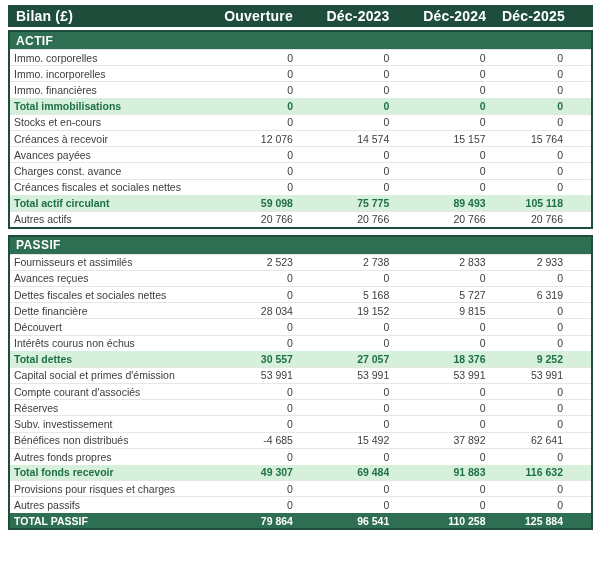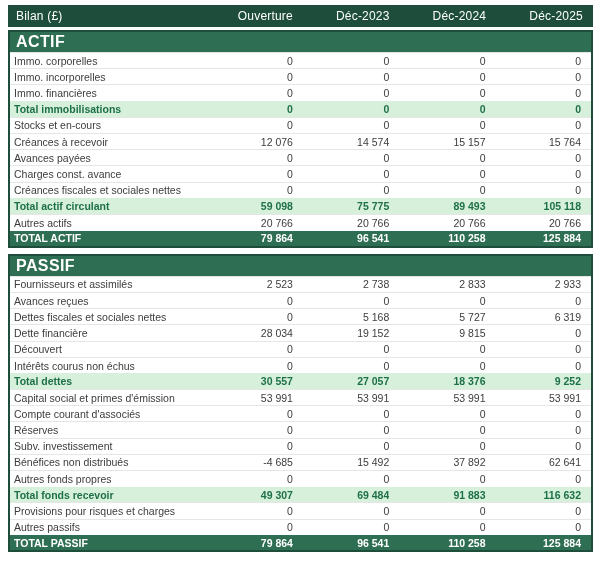--- a/index.html
+++ b/index.html
@@ -27,33 +27,33 @@
   }
   col.c-label{width:187px;}
   col.c-num{width:96px;}
   col.c-num-last{width:106px;}
 
   
   .head-row{height:22px;}
   .head-row td{
     background:var(--header-bg);
     color:#ffffff;
-    font-weight:400;
-    font-size:12px;
+    font-weight:700;
+    font-size:14px;
     letter-spacing:.2px;
   }
   .head-title{padding-left:8px;text-align:left;}
 
   
   table.section-tbl{border:2px solid var(--border);}
   .section-row td{
     background:var(--section-bg);
     color:#ffffff;
     font-weight:700;
-    font-size:16px;
+    font-size:12px;
     letter-spacing:.4px;
     height:15px;
     padding-left:6px;
     text-align:left;
   }
   tr.row{height:16.2px;}
   tr.row td{
     font-size:10.5px;
     color:var(--text);
     font-weight:500;
@@ -69,21 +69,21 @@
     border-top:none;
   }
   tr.row.grand-total td{
     background:var(--grand-bg);
     color:#ffffff;
     font-weight:700;
     border-top:none;
   }
   td.lbl{padding-left:4px;text-align:left;}
   td.num{text-align:right;padding:0;}
-  td.num.last{padding-right:10px;}
+  td.num.last{padding-right:28px;}
 
   .gap-sm{height:3px;}
   .gap-lg{height:6px;}
 </style>
 </head>
 <body>
 
 <div class="page">
 
   <table class="tbl">
@@ -189,27 +189,20 @@
           <td class="num">89 493</td>
           <td class="num last">105 118</td>
         </tr>
         <tr class="row normal">
           <td class="lbl">Autres actifs</td>
           <td class="num">20 766</td>
           <td class="num">20 766</td>
           <td class="num">20 766</td>
           <td class="num last">20 766</td>
         </tr>
-        <tr class="row grand-total">
-          <td class="lbl">TOTAL ACTIF</td>
-          <td class="num">79 864</td>
-          <td class="num">96 541</td>
-          <td class="num">110 258</td>
-          <td class="num last">125 884</td>
-        </tr>
       </tbody>
   </table>
 
   <div class="gap-lg"></div>
 
   <table class="tbl section-tbl">
     <colgroup>
       <col class="c-label">
         <col class="c-num">
         <col class="c-num">

